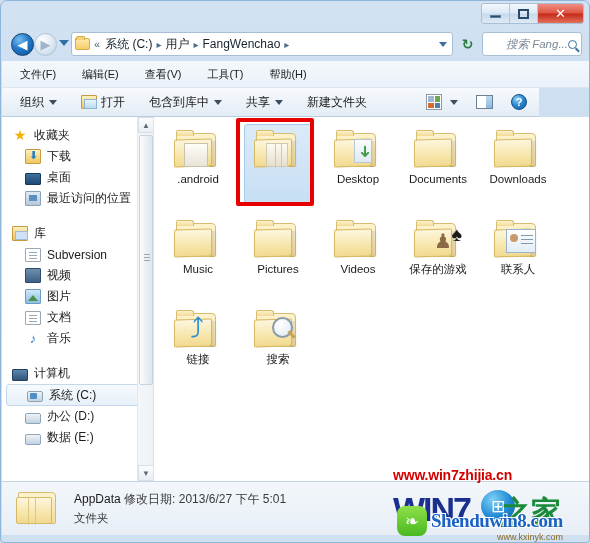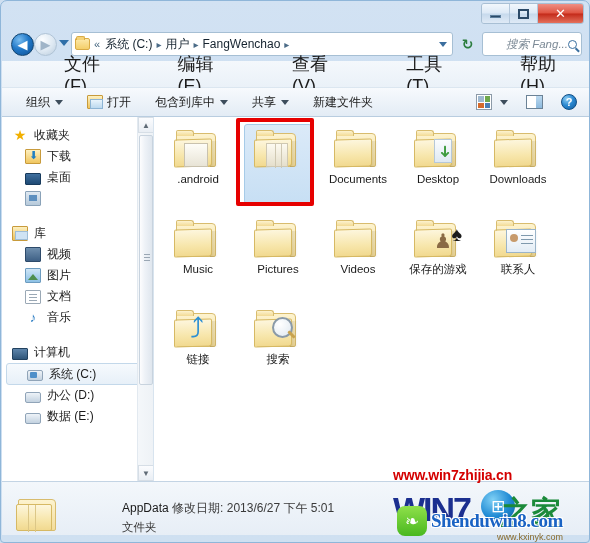--- a/index.html
+++ b/index.html
@@ -111,28 +111,28 @@
   }
   .mag:after { content:""; position:absolute; right:-4px; bottom:-3px; width:5px; height:1.6px; background:#3a6f9f; transform: rotate(45deg); }
 
   
   #menubar {
     position: absolute; left: 1px; top: 60px; width: 587px; height: 27px;
     background: linear-gradient(180deg,#f4f8fc 0%,#eaf1f8 100%);
     border-bottom: 1px solid #dbe6f0;
     display: flex; align-items: center; padding-left: 16px;
   }
-  .menuitem { font-size: 18px; color: #1b1b1b; margin-right: 22px; padding: 3px 2px; margin-left: 44px; }
+  .menuitem { font-size: 11px; color: #1b1b1b; margin-right: 22px; padding: 3px 2px; }
 
   
   #toolbar {
-    position: absolute; left: 1px; top: 87px; width: 587px; height: 29px;
+    position: absolute; left: 1px; top: 87px; width: 537px; height: 29px;
     background: linear-gradient(180deg,#f7fafd 0%,#edf3f9 50%,#e3ecf5 100%);
     border-bottom: 1px solid #b9cde0;
-    display: flex; align-items: center; padding-left: 24px;
+    display: flex; align-items: center; padding-left: 18px;
   }
   .tbitem { display: flex; align-items: center; font-size: 12px; color: #1b1b1b; margin-right: 24px; }
   .tbcaret {
     width: 0; height: 0; margin-left: 5px;
     border-left: 4px solid transparent; border-right: 4px solid transparent;
     border-top: 5px solid #3d4d5c;
   }
   .tb-open-icon {
     width: 16px; height: 14px; margin-right: 4px; position: relative;
     background: linear-gradient(180deg,#fdf1c2 0%,#f0c45c 100%);
@@ -323,21 +323,21 @@
   #redbox {
     position: absolute; left: 82px; top: 1px; width: 78px; height: 88px;
     border: 4px solid #e60000; border-radius: 2px; z-index: 5; pointer-events: none;
   }
 
   
   #statusbar {
     position: absolute; left: 1px; top: 480px; width: 587px; height: 54px;
     background: linear-gradient(180deg,#f3f7fb 0%,#e7eef6 100%);
     border-top: 1px solid #c3d4e4;
-    display: flex; align-items: flex-end; padding-left: 14px; gap: 48px;
+    display: flex; align-items: center; padding-left: 14px;
   }
   #stfolder { width: 46px; height: 38px; position: relative; margin-right: 12px; }
   #stfolder .back {
     position: absolute; left: 2px; top: 2px; width: 38px; height: 32px;
     background: linear-gradient(180deg,#fdf3cf 0%,#f3dc9a 100%);
     border: 1px solid #d8bc6e; border-radius: 2px 4px 2px 2px;
   }
   #stfolder .front {
     position: absolute; left: 0; top: 7px; width: 36px; height: 27px;
     background: linear-gradient(180deg,#fdf6dd 0%,#f7e6ab 60%,#f1d98f 100%);
@@ -501,27 +501,32 @@
         <div class="navitem child">
           <span class="nicon ic-dl"></span>
           <span>下载</span>
         </div>
         <div class="navitem child">
           <span class="nicon ic-desk"></span>
           <span>桌面</span>
         </div>
         <div class="navitem child">
           <span class="nicon ic-recent"></span>
+          <span>最近访问的位置</span>
         </div>
 
         <div class="navgap"></div>
 
         <div class="navitem">
           <span class="nicon ic-lib"></span>
           <span>库</span>
+        </div>
+        <div class="navitem child">
+          <span class="nicon ic-doc"></span>
+          <span>Subversion</span>
         </div>
         <div class="navitem child">
           <span class="nicon ic-video"></span>
           <span>视频</span>
         </div>
         <div class="navitem child">
           <span class="nicon ic-pic"></span>
           <span>图片</span>
         </div>
         <div class="navitem child">
@@ -585,32 +590,32 @@
           <div class="ov ov-appdata"></div>
         </div>
         <div class="label">AppData</div>
       </div>
 
       <div class="tile">
         <div class="folder">
           <div class="back"></div>
             <div class="shadow"></div>
             <div class="front"></div>
+          <div class="ov ov-desktop"></div>
+        </div>
+        <div class="label">Desktop</div>
+      </div>
+
+      <div class="tile">
+        <div class="folder">
+          <div class="back"></div>
+            <div class="shadow"></div>
+            <div class="front"></div>
         </div>
         <div class="label">Documents</div>
-      </div>
-
-      <div class="tile">
-        <div class="folder">
-          <div class="back"></div>
-            <div class="shadow"></div>
-            <div class="front"></div>
-          <div class="ov ov-desktop"></div>
-        </div>
-        <div class="label">Desktop</div>
       </div>
 
       <div class="tile">
         <div class="folder">
           <div class="back"></div>
             <div class="shadow"></div>
             <div class="front"></div>
         </div>
         <div class="label">Downloads</div>
       </div>

